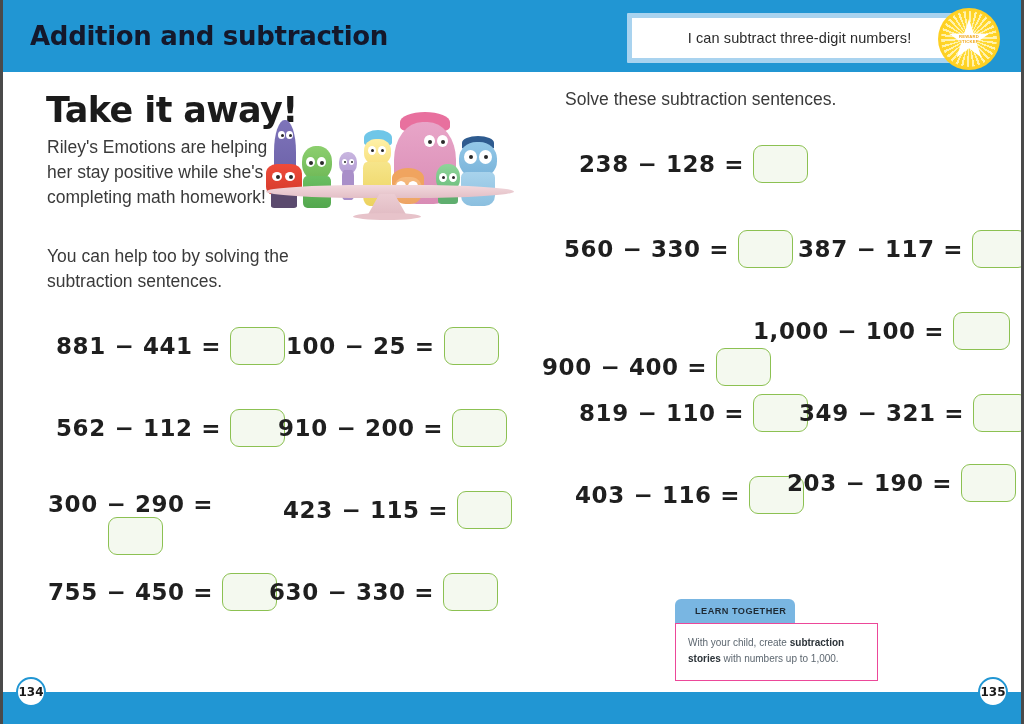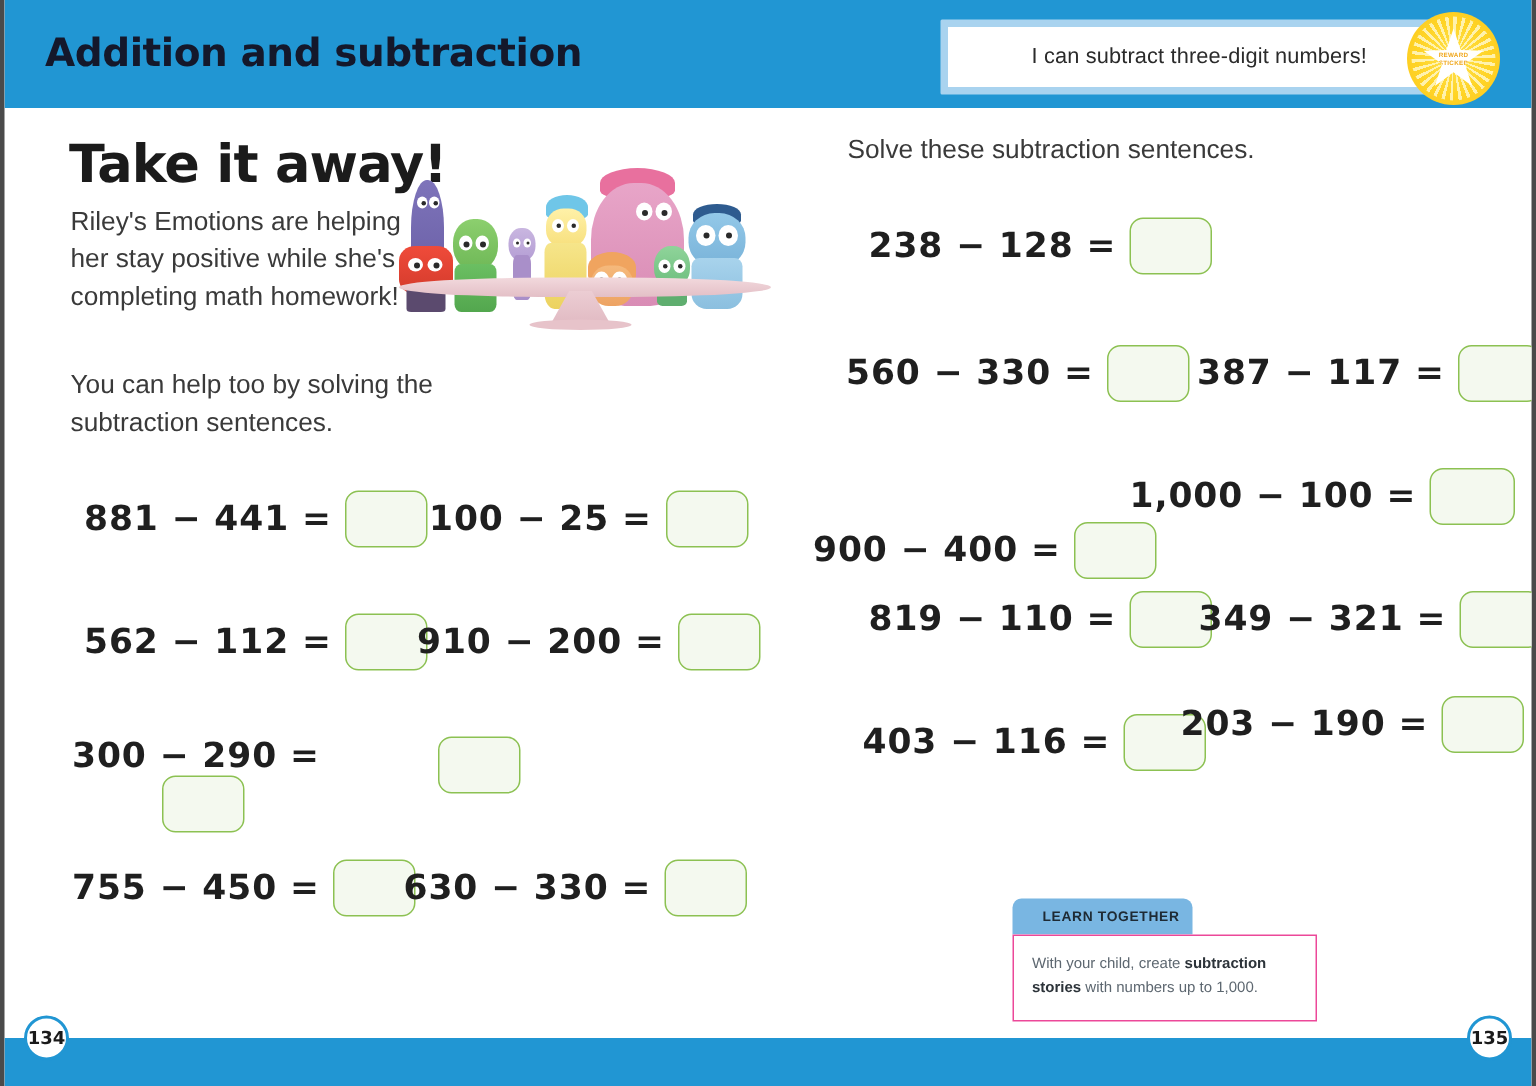--- a/index.html
+++ b/index.html
@@ -463,20 +463,21 @@
       <div class="eq" style="left:275px; top:337px;">
         <span class="eq-text">910 − 200 =</span>
         <span class="answer-box"></span>
       </div>
 
       <div class="eq" style="left:45px; top:419px;flex-direction:column;">
         <span class="eq-text">300 − 290 =</span>
         <span class="answer-box"></span>
       </div>
       <div class="eq" style="left:280px; top:419px;">
+        <span class="eq-text">423 − 115 =</span>
         <span class="answer-box"></span>
       </div>
 
       <div class="eq" style="left:45px; top:501px;">
         <span class="eq-text">755 − 450 =</span>
         <span class="answer-box"></span>
       </div>
       <div class="eq" style="left:266px; top:501px;">
         <span class="eq-text">630 − 330 =</span>
         <span class="answer-box"></span>

